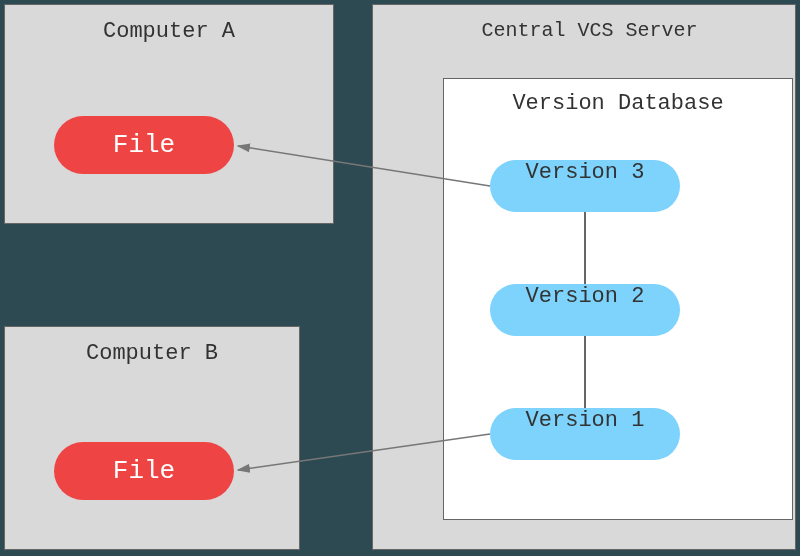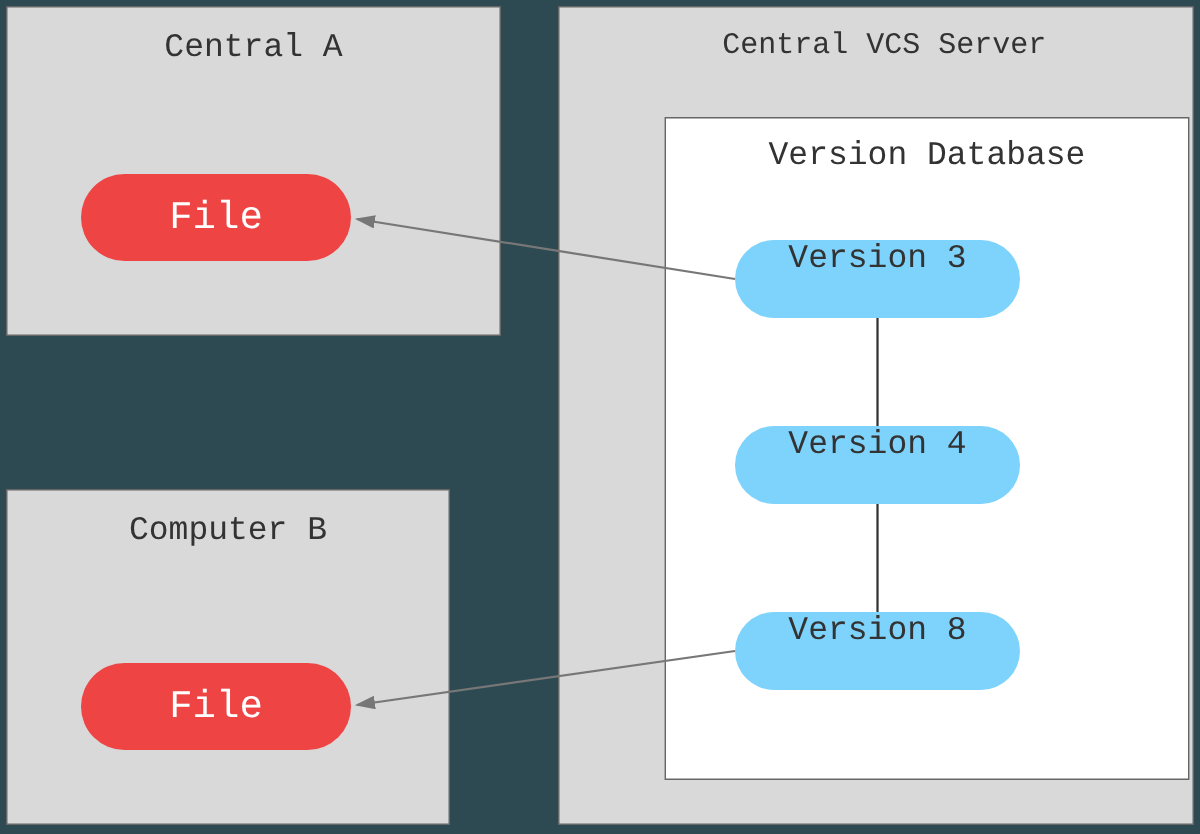--- a/index.html
+++ b/index.html
@@ -75,21 +75,21 @@
     position: absolute;
     left: 0; top: 0;
     width: 800px; height: 556px;
     pointer-events: none;
   }
 </style>
 </head>
 <body>
 
 <div class="box" style="left:4px; top:4px; width:330px; height:220px;">
-  <div class="box-title">Central A</div>
+  <div class="box-title">Computer A</div>
 </div>
 <div class="file-pill" style="left:54px; top:116px;">
   <span>File</span>
 </div>
 
 <div class="box" style="left:4px; top:326px; width:296px; height:224px;">
   <div class="box-title">Computer B</div>
 </div>
 <div class="file-pill" style="left:54px; top:442px;">
   <span>File</span>
@@ -100,24 +100,24 @@
 </div>
 
 <div class="dbbox" style="left:412px; top:78px; width:350px; height:442px;">
   <div class="db-title">Version Database</div>
 </div>
 
 <div class="version-pill" style="left:490px; top:160px;">
   <span>Version 3</span>
 </div>
 <div class="version-pill" style="left:490px; top:284px;">
-  <span>Version 4</span>
+  <span>Version 2</span>
 </div>
 <div class="version-pill" style="left:490px; top:408px;">
-  <span>Version 8</span>
+  <span>Version 1</span>
 </div>
 
 <svg class="overlay">
   <defs>
     <marker id="arrow" markerWidth="10" markerHeight="10" refX="8" refY="3" orient="auto" markerUnits="strokeWidth">
       <path d="M0,0 L9,3 L0,6 Z" fill="#777"></path>
     </marker>
   </defs>
 
   <line x1="585" y1="212" x2="585" y2="284" stroke="#333" stroke-width="1.5"></line>

